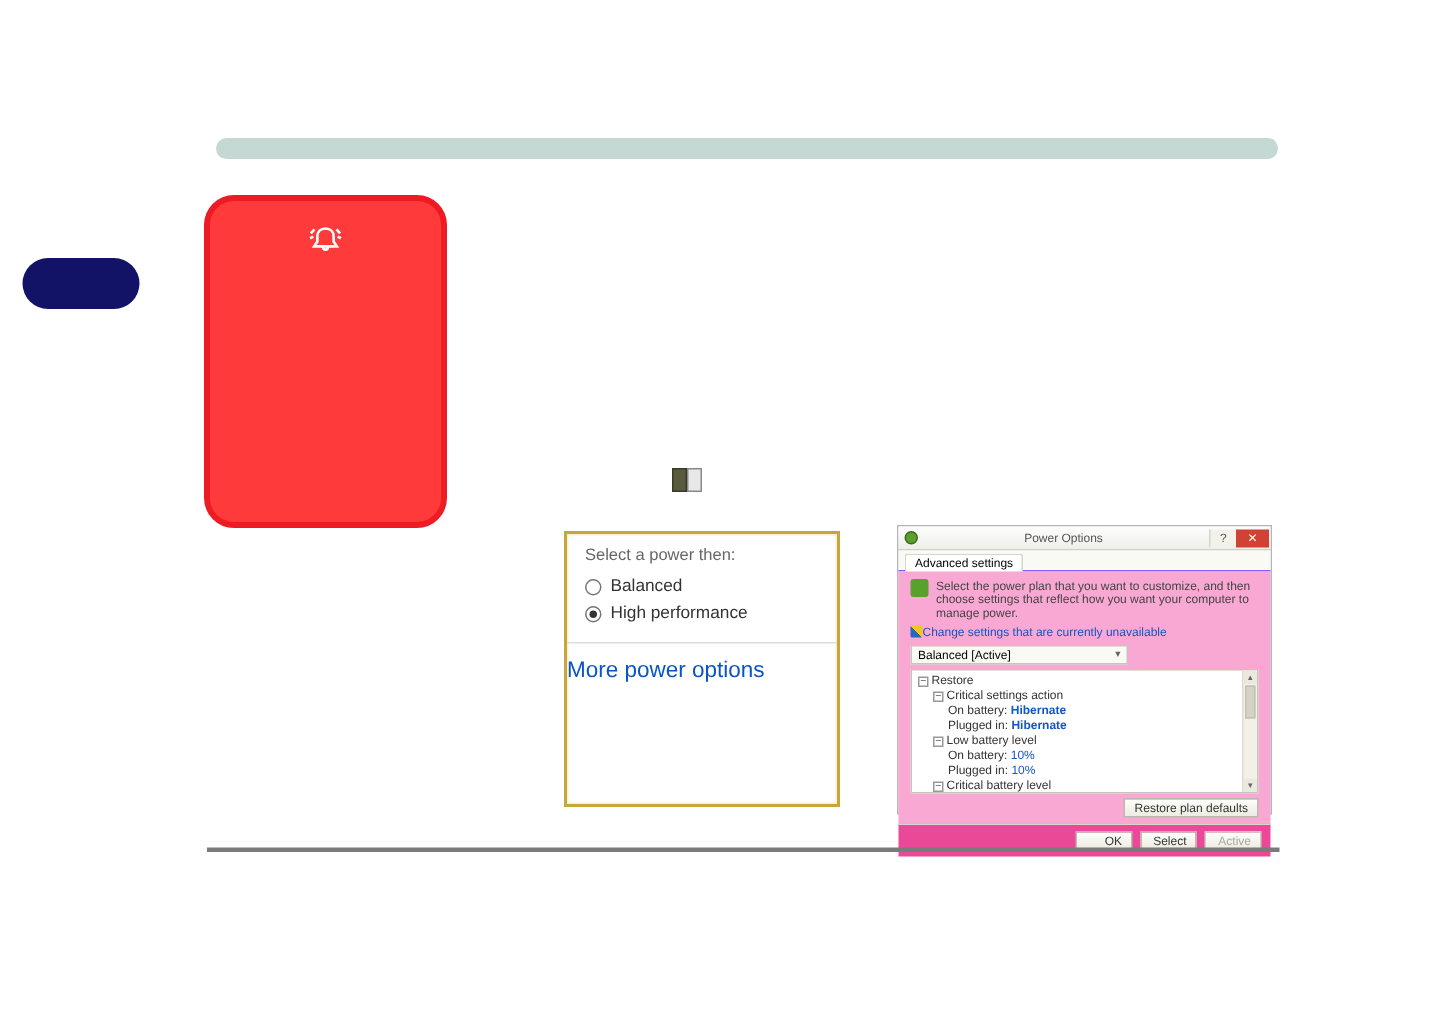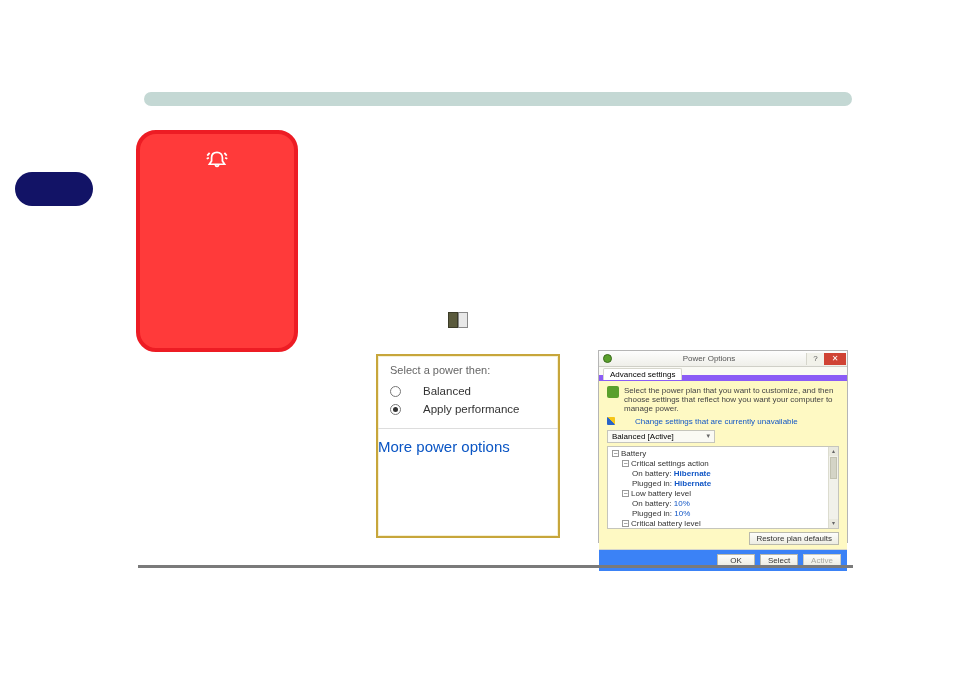--- a/index.html
+++ b/index.html
@@ -97,21 +97,21 @@
     border-left: 2px solid #333; border-bottom: 2px solid #333;
     border-bottom-left-radius: 4px;
   }
   .pp-top-text {
     font-size: 11.5px; color: #333;
   }
   .pp-section-label {
     font-size: 11px; color: #666; padding: 8px 12px 6px 12px;
   }
   .pp-radio-row {
-    display: flex; align-items: center; gap: 22px;
+    display: flex; align-items: center; gap: 6px;
     padding: 3px 12px; font-size: 11.5px; color: #333;
   }
   .pp-radio {
     width: 11px; height: 11px; border: 1px solid #777; border-radius: 50%;
     display: inline-flex; align-items: center; justify-content: center;
     background: #fff;
   }
   .pp-radio.selected::after {
     content: ""; width: 5px; height: 5px; background: #333; border-radius: 50%;
   }
@@ -154,56 +154,56 @@
   .po-titlebar .wb {
     width: 18px; height: 12px; border-left: 1px solid #d6d6cc;
     font-size: 8px; text-align: center; line-height: 12px; color: #555;
     background: #f2f2ea;
   }
   .po-titlebar .wb.close {
     background: #d04334; color: #fff; border-left: none;
     width: 22px;
   }
   .po-tabs {
-    height: 14px; background: #fafaf4; border-bottom: 6px solid #8b5cf6;
-    display: flex; align-items: flex-start; padding-left: 4px;
+    height: 14px; background: #fafaf4; border-bottom: 1px solid #8b5cf6;
+    display: flex; align-items: center; padding-left: 4px;
   }
   .po-tab {
     font-size: 8px; padding: 1px 6px;
     border: 1px solid #d6d6cc; border-bottom: none;
     background: #fff; border-radius: 2px 2px 0 0;
     position: relative; top: 1px;
   }
   .po-body {
     padding: 5px 8px 0 8px;
-    background: #fef9c3;
+    background: #f9a8d4;
   }
   .po-desc-row {
     display: flex; gap: 5px; align-items: flex-start;
   }
   .po-desc-row .ico2 {
     width: 12px; height: 12px; background: #5aa02c; border-radius: 2px;
     flex-shrink: 0;
   }
   .po-desc {
     color: #444; line-height: 1.15;
   }
   .po-link {
-    display: flex; align-items: center; gap: 20px;
+    display: flex; align-items: center; gap: 0;
     color: #1257c6; margin: 3px 0 4px 0;
   }
   .po-link .shield {
     width: 8px; height: 8px;
     background: linear-gradient(45deg,#2a64c7 50%,#f5c518 50%);
     border-radius: 1px;
   }
   .po-combo {
     height: 13px; border: 1px solid #c5c5bc; background: #fafaf4;
     display: flex; align-items: center; padding: 0 4px;
-    justify-content: space-between; width: 108px;
+    justify-content: space-between; width: 145px;
   }
   .po-combo .chev { font-size: 7px; color: #666; }
   .po-tree-wrap {
     margin-top: 3px;
     border: 1px solid #c5c5bc;
     height: 83px;
     position: relative;
     background: #fff;
     overflow: hidden;
   }
@@ -232,25 +232,25 @@
   .po-scroll .thumb {
     height: 22px; background: #d4d4c6; margin: 1px;
     border: 1px solid #c2c2b0;
   }
   .po-restore-row {
     display: flex; justify-content: flex-end; padding: 3px 0 4px 0;
   }
   .po-btn {
     border: 1px solid #b9b9ac; background: linear-gradient(#fdfdfb,#ecece2);
     padding: 1px 6px; font-size: 8px; color: #333;
-    min-width: 38px; text-align: center;
+    min-width: 38px; text-align: right;
   }
   .po-footer {
     border-top: 1px solid #d6d6cc;
-    background: #3b82f6;
+    background: #ec4899;
     padding: 4px 6px;
     display: flex; justify-content: flex-end; gap: 5px; align-items: center;
   }
   .po-apply { color: #a9a9a0; border-color: #cdcdc0; }
 
   .bottom-rule {
     position: absolute;
     left: 138px;
     top: 565px;
     width: 715px;
@@ -284,21 +284,21 @@
 </div>
 
 <div class="power-popup">
   <div class="pp-section-label">Select a power then:</div>
   <div class="pp-radio-row">
     <span class="pp-radio"></span>
     <span>Balanced</span>
   </div>
   <div class="pp-radio-row">
     <span class="pp-radio selected"></span>
-    <span>Apply performance</span>
+    <span>High performance</span>
   </div>
   <div class="pp-footer">More power options</div>
 </div>
 
 <div class="po-dialog">
   <div class="po-titlebar">
     <div class="ico"></div>
     <div class="title">Power Options</div>
     <div class="winbtns">
       <div class="wb">?</div>
@@ -317,21 +317,21 @@
       <span class="shield"></span>
       <span>Change settings that are currently unavailable</span>
     </div>
     <div class="po-combo">
       <span>Balanced [Active]</span>
       <span class="chev">▾</span>
     </div>
 
     <div class="po-tree-wrap">
       <div class="po-tree">
-        <div class="lvl1"><span class="box">−</span><span>Battery</span></div>
+        <div class="lvl1"><span class="box">−</span><span>Restore</span></div>
 
         <div class="lvl2"><span class="box">−</span><span>Critical settings action</span></div>
         <div class="lvl3"><span>On battery:</span> <span class="val-link">Hibernate</span></div>
         <div class="lvl3"><span>Plugged in:</span> <span class="val-link">Hibernate</span></div>
 
         <div class="lvl2"><span class="box">−</span><span>Low battery level</span></div>
         <div class="lvl3"><span>On battery:</span> <span class="val">10%</span></div>
         <div class="lvl3"><span>Plugged in:</span> <span class="val">10%</span></div>
 
         <div class="lvl2"><span class="box">−</span><span>Critical battery level</span></div>

